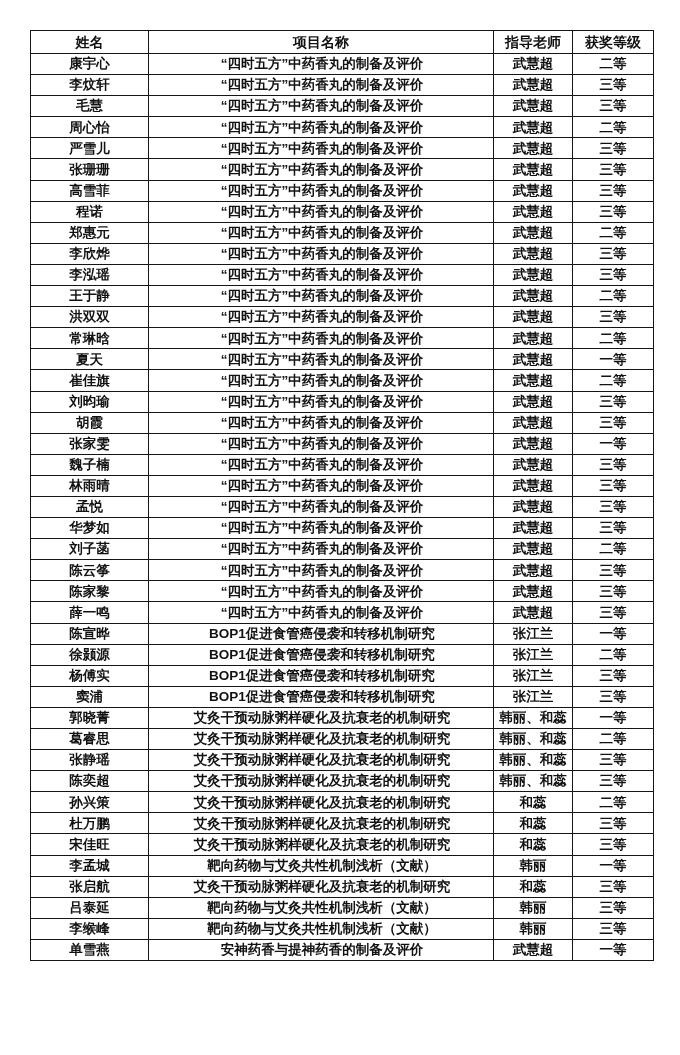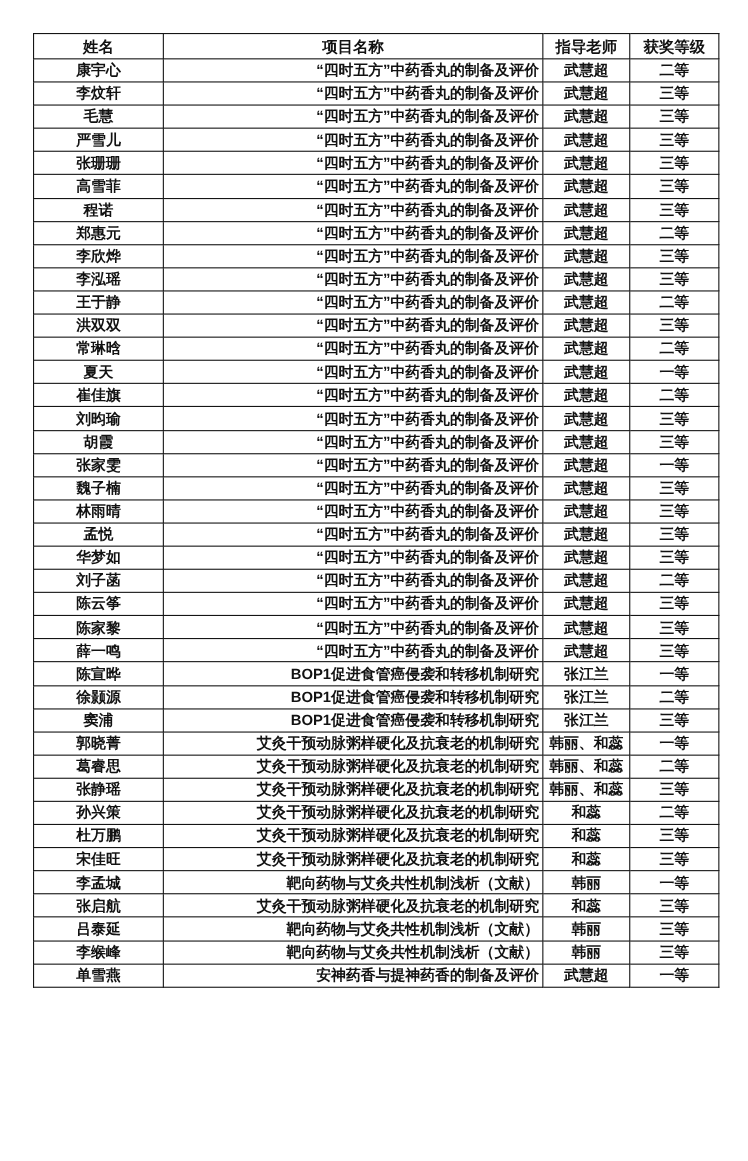--- a/index.html
+++ b/index.html
@@ -25,21 +25,21 @@
     font-size:13.5px;
     line-height:1.0;
     padding:2px 3px;
     height:16.1px;
     white-space:nowrap;
     overflow:hidden;
     box-sizing:content-box;
   }
   th{height:18px;text-align:center;font-size:14px;}
   td.name-cell,td.teacher-cell,td.award-cell{text-align:center;}
-  td.project-cell{text-align:right;padding-left:5px;}
+  td.project-cell{text-align:center;padding-left:5px;}
 </style>
 </head>
 <body>
 
 <div class="page">
   <table class="awards">
     <colgroup>
       <col class="c-name">
         <col class="c-project">
         <col class="c-teacher">
@@ -66,20 +66,26 @@
           <td class="teacher-cell">武慧超</td>
           <td class="award-cell">三等</td>
         </tr>
         <tr>
           <td class="name-cell">毛慧</td>
           <td class="project-cell">“四时五方”中药香丸的制备及评价</td>
           <td class="teacher-cell">武慧超</td>
           <td class="award-cell">三等</td>
         </tr>
         <tr>
+          <td class="name-cell">周心怡</td>
+          <td class="project-cell">“四时五方”中药香丸的制备及评价</td>
+          <td class="teacher-cell">武慧超</td>
+          <td class="award-cell">二等</td>
+        </tr>
+        <tr>
           <td class="name-cell">严雪儿</td>
           <td class="project-cell">“四时五方”中药香丸的制备及评价</td>
           <td class="teacher-cell">武慧超</td>
           <td class="award-cell">三等</td>
         </tr>
         <tr>
           <td class="name-cell">张珊珊</td>
           <td class="project-cell">“四时五方”中药香丸的制备及评价</td>
           <td class="teacher-cell">武慧超</td>
           <td class="award-cell">三等</td>
@@ -216,39 +222,51 @@
           <td class="teacher-cell">张江兰</td>
           <td class="award-cell">一等</td>
         </tr>
         <tr>
           <td class="name-cell">徐颢源</td>
           <td class="project-cell">BOP1促进食管癌侵袭和转移机制研究</td>
           <td class="teacher-cell">张江兰</td>
           <td class="award-cell">二等</td>
         </tr>
         <tr>
+          <td class="name-cell">杨傅实</td>
+          <td class="project-cell">BOP1促进食管癌侵袭和转移机制研究</td>
+          <td class="teacher-cell">张江兰</td>
+          <td class="award-cell">三等</td>
+        </tr>
+        <tr>
           <td class="name-cell">窦浦</td>
           <td class="project-cell">BOP1促进食管癌侵袭和转移机制研究</td>
           <td class="teacher-cell">张江兰</td>
           <td class="award-cell">三等</td>
         </tr>
         <tr>
           <td class="name-cell">郭晓菁</td>
           <td class="project-cell">艾灸干预动脉粥样硬化及抗衰老的机制研究</td>
           <td class="teacher-cell">韩丽、和蕊</td>
           <td class="award-cell">一等</td>
         </tr>
         <tr>
           <td class="name-cell">葛睿思</td>
           <td class="project-cell">艾灸干预动脉粥样硬化及抗衰老的机制研究</td>
           <td class="teacher-cell">韩丽、和蕊</td>
           <td class="award-cell">二等</td>
         </tr>
         <tr>
           <td class="name-cell">张静瑶</td>
+          <td class="project-cell">艾灸干预动脉粥样硬化及抗衰老的机制研究</td>
+          <td class="teacher-cell">韩丽、和蕊</td>
+          <td class="award-cell">三等</td>
+        </tr>
+        <tr>
+          <td class="name-cell">陈奕超</td>
           <td class="project-cell">艾灸干预动脉粥样硬化及抗衰老的机制研究</td>
           <td class="teacher-cell">韩丽、和蕊</td>
           <td class="award-cell">三等</td>
         </tr>
         <tr>
           <td class="name-cell">孙兴策</td>
           <td class="project-cell">艾灸干预动脉粥样硬化及抗衰老的机制研究</td>
           <td class="teacher-cell">和蕊</td>
           <td class="award-cell">二等</td>
         </tr>

